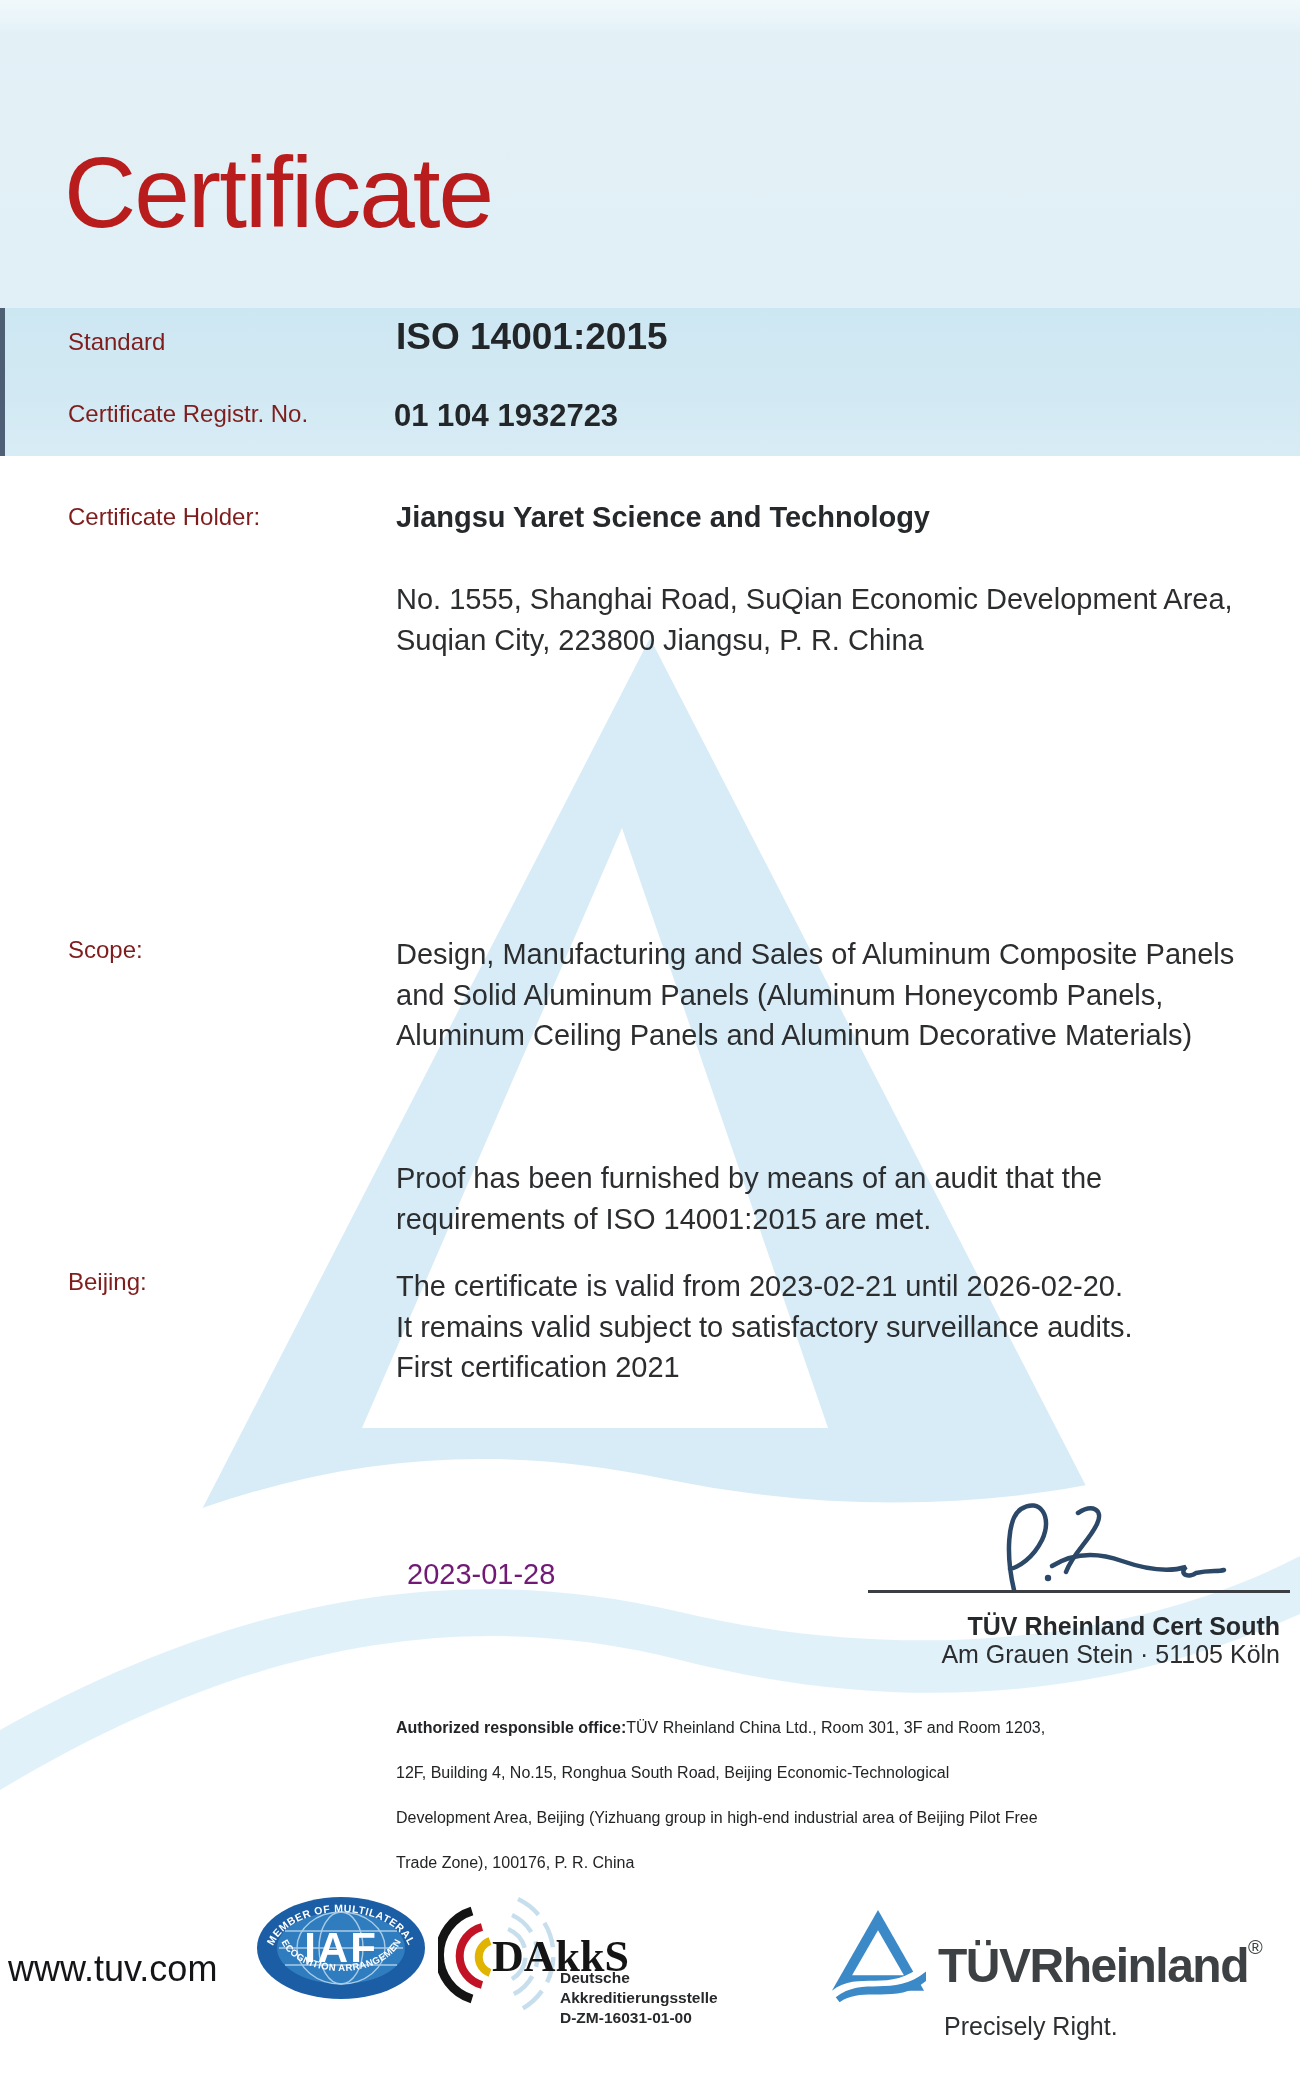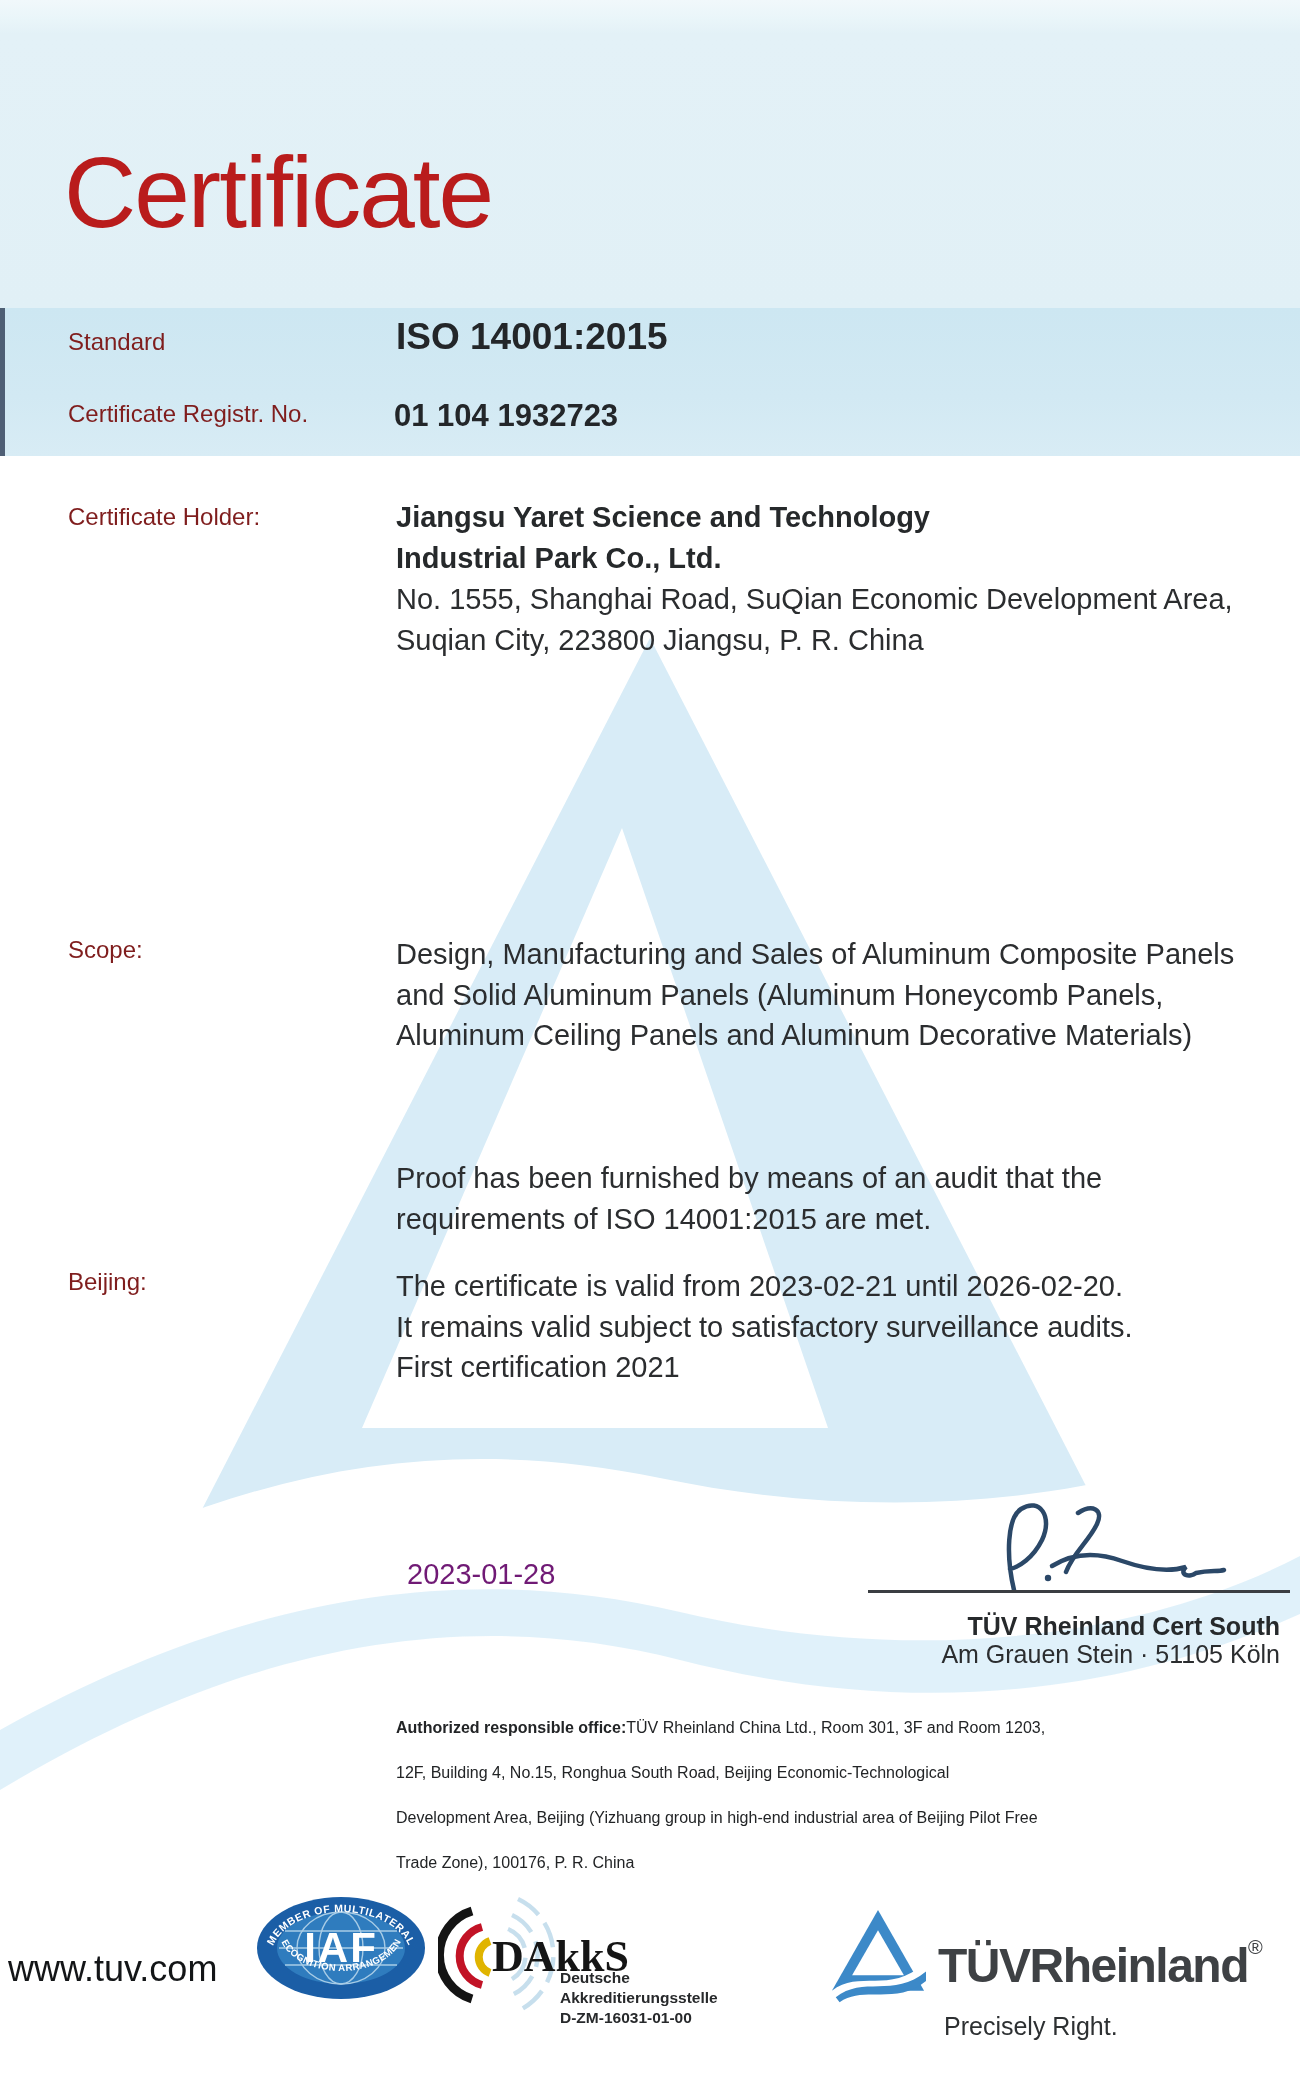--- a/index.html
+++ b/index.html
@@ -59,21 +59,20 @@
 
     <div class="abs lbl" style="top:328px">Standard</div>
     <div class="abs val-iso">ISO 14001:2015</div>
 
     <div class="abs lbl" style="top:400px">Certificate Registr. No.</div>
     <div class="abs val-reg">01 104 1932723</div>
 
     <div class="abs lbl" style="top:503px">Certificate Holder:</div>
     <div class="abs block bold" style="top:497px">
         <div class="ln">Jiangsu Yaret Science and Technology</div>
-        <div class="ln">Industrial Park Co., Ltd.</div>
       </div>
     <div class="abs block" style="top:579px">
         <div class="ln">No. 1555, Shanghai Road, SuQian Economic Development Area,</div>
         <div class="ln">Suqian City, 223800 Jiangsu, P. R. China</div>
       </div>
 
     <div class="abs lbl" style="top:936px">Scope:</div>
     <div class="abs block" style="top:934px;line-height:40.5px">
         <div class="ln">Design, Manufacturing and Sales of Aluminum Composite Panels</div>
         <div class="ln">and Solid Aluminum Panels (Aluminum Honeycomb Panels,</div>

